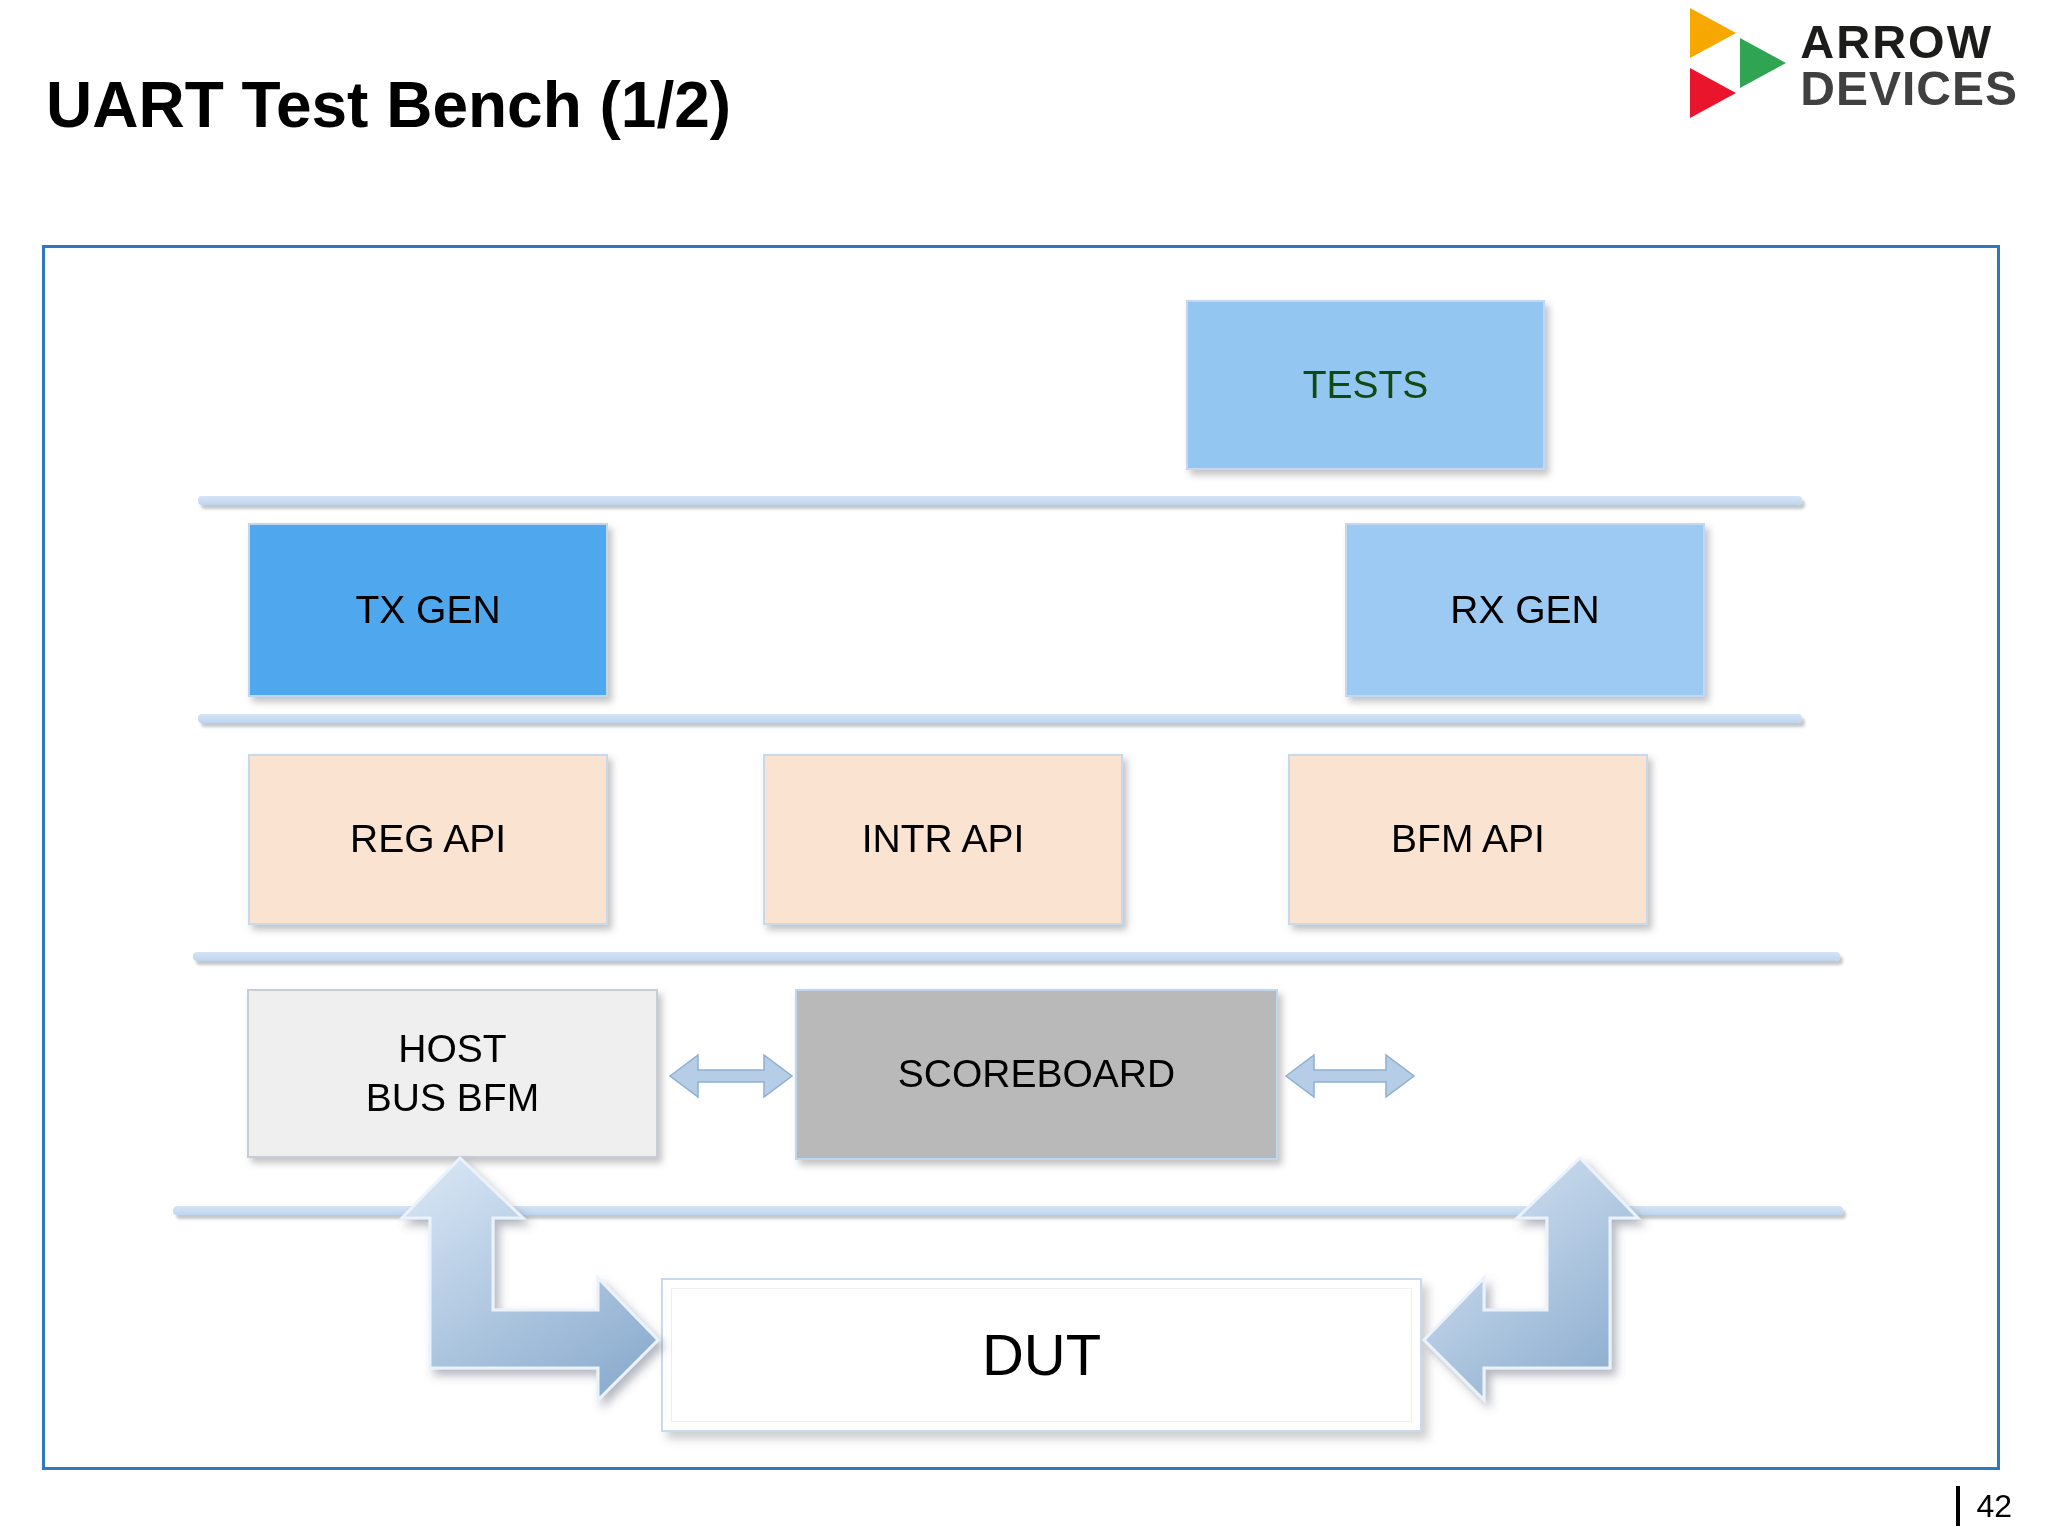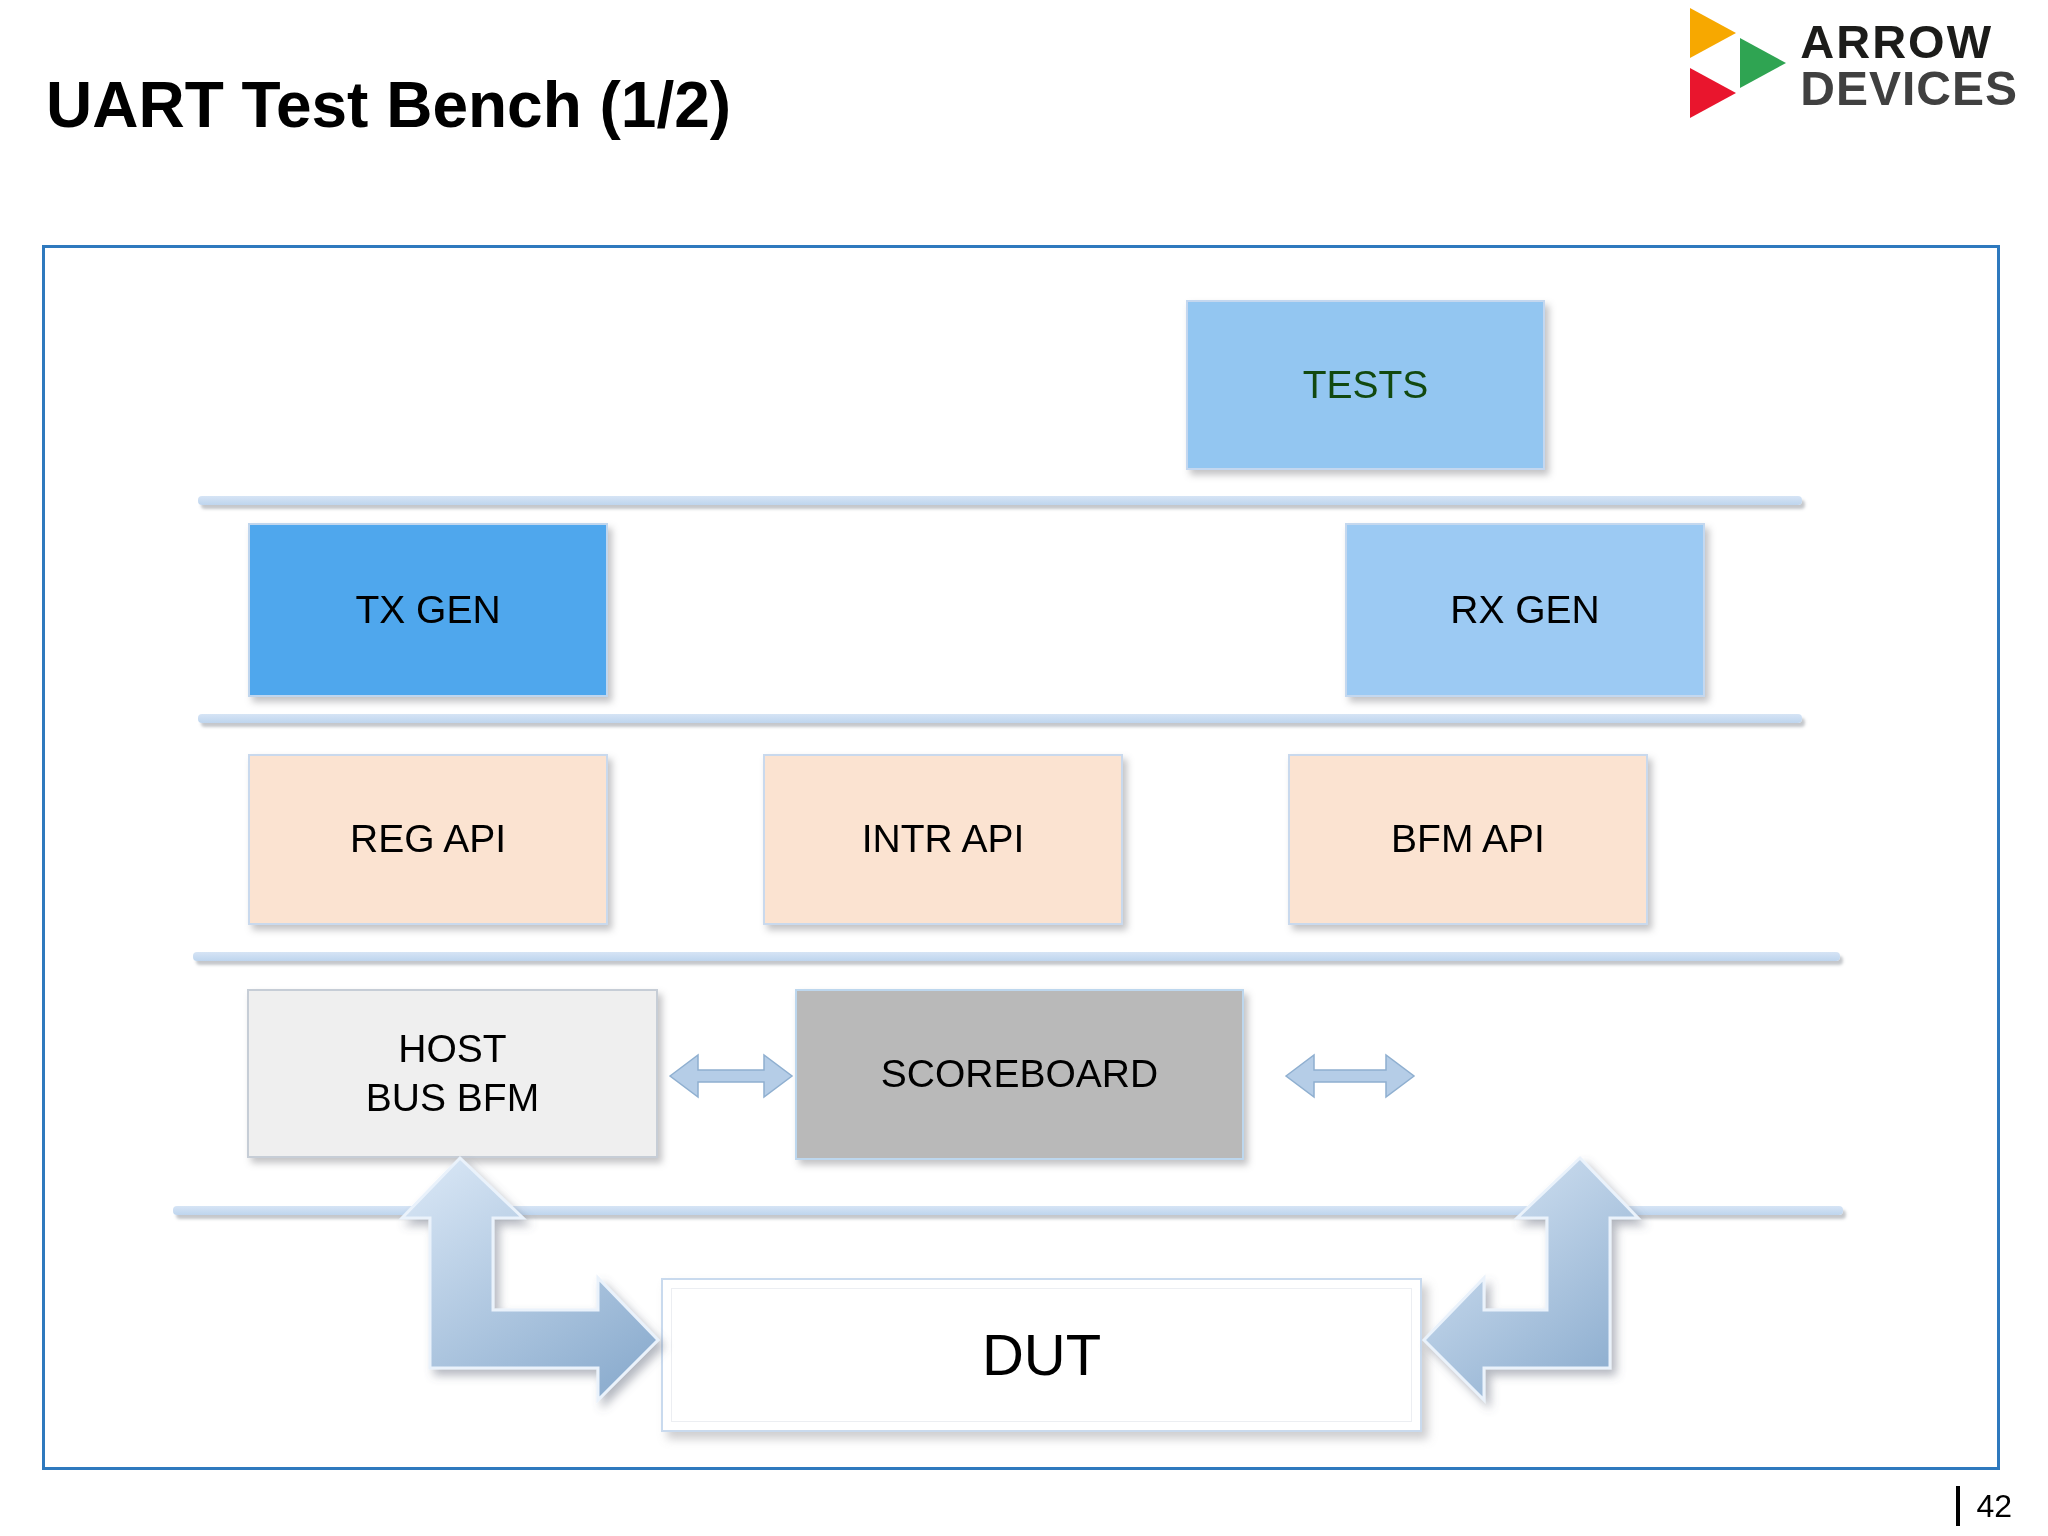--- a/index.html
+++ b/index.html
@@ -35,21 +35,21 @@
     box-shadow:4px 5px 7px rgba(105,105,110,0.40);
   }
   .box-tests{left:1186px;top:300px;width:359px;height:170px;background:#93c6f1;color:#12490f;}
   .box-txgen{left:248px;top:523px;width:360px;height:174px;background:#4fa7ed;}
   .box-rxgen{left:1345px;top:523px;width:360px;height:174px;background:#9ccaf3;}
   .box-api{background:#fbe3d1;}
   .box-regapi{left:248px;top:754px;width:360px;height:171px;}
   .box-intrapi{left:763px;top:754px;width:360px;height:171px;}
   .box-bfmapi{left:1288px;top:754px;width:360px;height:171px;}
   .box-hostbfm{left:247px;top:989px;width:411px;height:169px;background:#efefef;border-color:#c6cdd6;}
-  .box-scoreboard{left:795px;top:989px;width:449px;height:171px;background:#b9b9b9;border-color:#bdd7ee;text-align:center;}
+  .box-scoreboard{left:795px;top:989px;width:483px;height:171px;background:#b9b9b9;border-color:#bdd7ee;text-align:center;}
   .box-uartbfm{left:1425px;top:990px;width:362px;height:167px;background:#efefef;border-color:#c6cdd6;}
   .box-dut{
     left:661px;top:1278px;width:761px;height:154px;background:#ffffff;
     border:2px solid #c9daee;font-size:58px;
     box-shadow:6px 7px 9px rgba(115,115,120,0.35), inset 0 0 0 8px #ffffff, inset 0 0 0 9px #eceef2;
   }
   .overlay{position:absolute;left:0;top:0;pointer-events:none;}
   
   .footer{position:absolute;right:36px;bottom:10px;display:flex;align-items:center;gap:16px;}
   .footer-bar{width:4px;height:40px;background:#000;}

